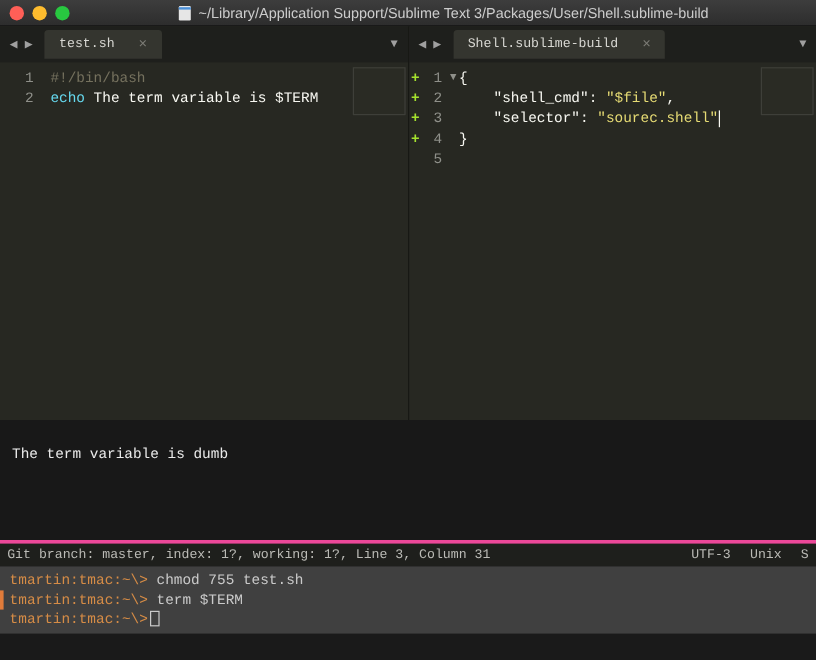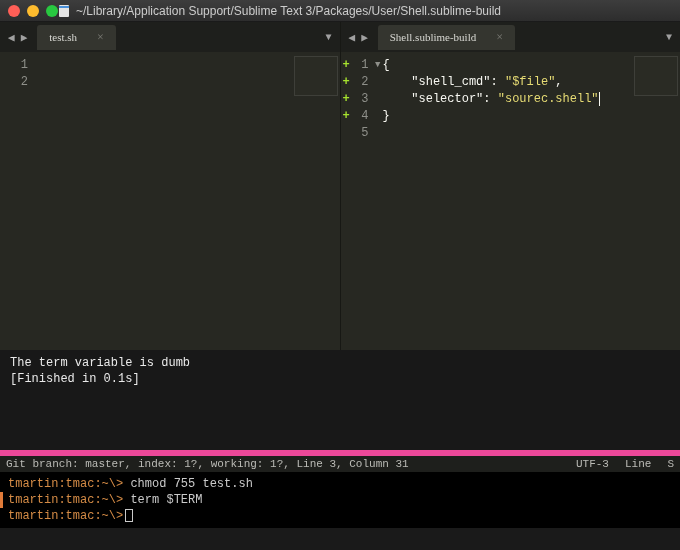--- a/index.html
+++ b/index.html
@@ -30,20 +30,21 @@
   border-radius: 50%;
 }
 .tl.red { background: #ff5f57; }
 .tl.yellow { background: #febc2e; }
 .tl.green { background: #28c840; }
 .titlebar-path {
   flex: 1;
   text-align: center;
   display: flex;
   align-items: center;
+  justify-content: center;
   gap: 6px;
   color: #ccc;
   font-size: 12px;
   font-family: -apple-system, "Helvetica Neue", sans-serif;
 }
 .file-icon-svg { width: 12px; height: 14px; }
 .columns {
   display: flex;
   height: 328px;
   background: #272822;
@@ -74,21 +75,20 @@
 .nav-arrows span { padding: 0 2px; }
 .tab {
   background: #34352f;
   color: #d8d8d3;
   padding: 5px 12px;
   font-size: 11px;
   display: flex;
   align-items: center;
   gap: 20px;
   border-radius: 3px 3px 0 0;
-  font-family: Liberation Serif, serif;
 }
 .tab-close { color: #7c7c76; font-size: 12px; }
 .tabbar-chevron {
   position: absolute;
   right: 8px;
   color: #a0a0a0;
   font-size: 10px;
 }
 .editor-body {
   display: flex;
@@ -153,38 +153,38 @@
   border: 1px solid #3e3f39;
   background: rgba(62,63,57,0.12);
 }
 .build-output {
   background: #181818;
   color: #eaeaea;
   padding: 6px 10px;
   height: 100px;
   font-size: 12px;
 }
-.build-output div { height: 16px; }
+.build-output div { height: 16px; margin-top: 16px; }
 .statusbar {
   height: 22px;
   background: #1e1f1c;
   color: #bbbbb6;
   display: flex;
   align-items: center;
   font-size: 11px;
   padding: 0 6px;
   justify-content: space-between;
-  border-top: 6px solid #ec4899;
+  border-top: 3px solid #ec4899;
 }
 .statusbar .seg {
   display: flex;
   gap: 16px;
 }
 .terminal {
-  background: #000000;
+  background: #404040;
   padding: 4px 8px;
   font-size: 12px;
   line-height: 16px;
 }
 .term-line { white-space: pre; }
 .term-prompt { color: #d68c46; }
 .term-cmd { color: #cacaca; }
 .term-out { color: #cacaca; }
 .term-cursor {
   display: inline-block;
@@ -241,20 +241,24 @@
     </div>
     <div class="editor-body">
       <div class="gutter">
         <div class="gutline">
             <span>1</span>
           </div>
         <div class="gutline">
             <span>2</span>
           </div>
       </div>
+      <div class="code">
+        <div class="codeline"><span class="tok-comment">#!/bin/bash</span></div>
+        <div class="codeline"><span class="tok-keyword">echo</span><span class="tok-text"> The term variable is $TERM</span></div>
+      </div>
       <div class="minimap"></div>
     </div>
   </div>
 
   <div class="pane-sep"></div>
 
   <div class="pane">
     <div class="tabbar">
       <div class="nav-arrows">
         <span>◀</span>
@@ -295,30 +299,29 @@
         <div class="codeline"><span class="tok-text">    </span><span class="tok-key">"selector"</span><span class="tok-text">: </span><span class="tok-string">"sourec.shell"</span><span class="cursor-caret"></span></div>
         <div class="codeline"><span class="tok-text">}</span></div>
       </div>
       <div class="minimap"></div>
     </div>
   </div>
 </div>
 
 <div class="build-output">
   <div>The term variable is dumb</div>
-  <div>[Finished in 0.1s]</div>
 </div>
 
 <div class="statusbar">
   <div class="seg">
     <span>Git branch: master, index: 1?, working: 1?, Line 3, Column 31</span>
   </div>
   <div class="seg">
     <span>UTF-3</span>
-    <span>Line</span>
+    <span>Unix</span>
     <span>S</span>
   </div>
 </div>
 
 <div class="terminal">
   <div class="term-line"><span class="term-prompt">tmartin:tmac:~\&gt;</span> <span class="term-cmd">chmod 755 test.sh</span></div>
   <div class="term-line term-stripe"><span class="term-prompt">tmartin:tmac:~\&gt;</span> <span class="term-cmd">term $TERM</span></div>
   <div class="term-line"><span class="term-prompt">tmartin:tmac:~\&gt;</span><span class="term-cursor"></span></div>
 </div>
 

